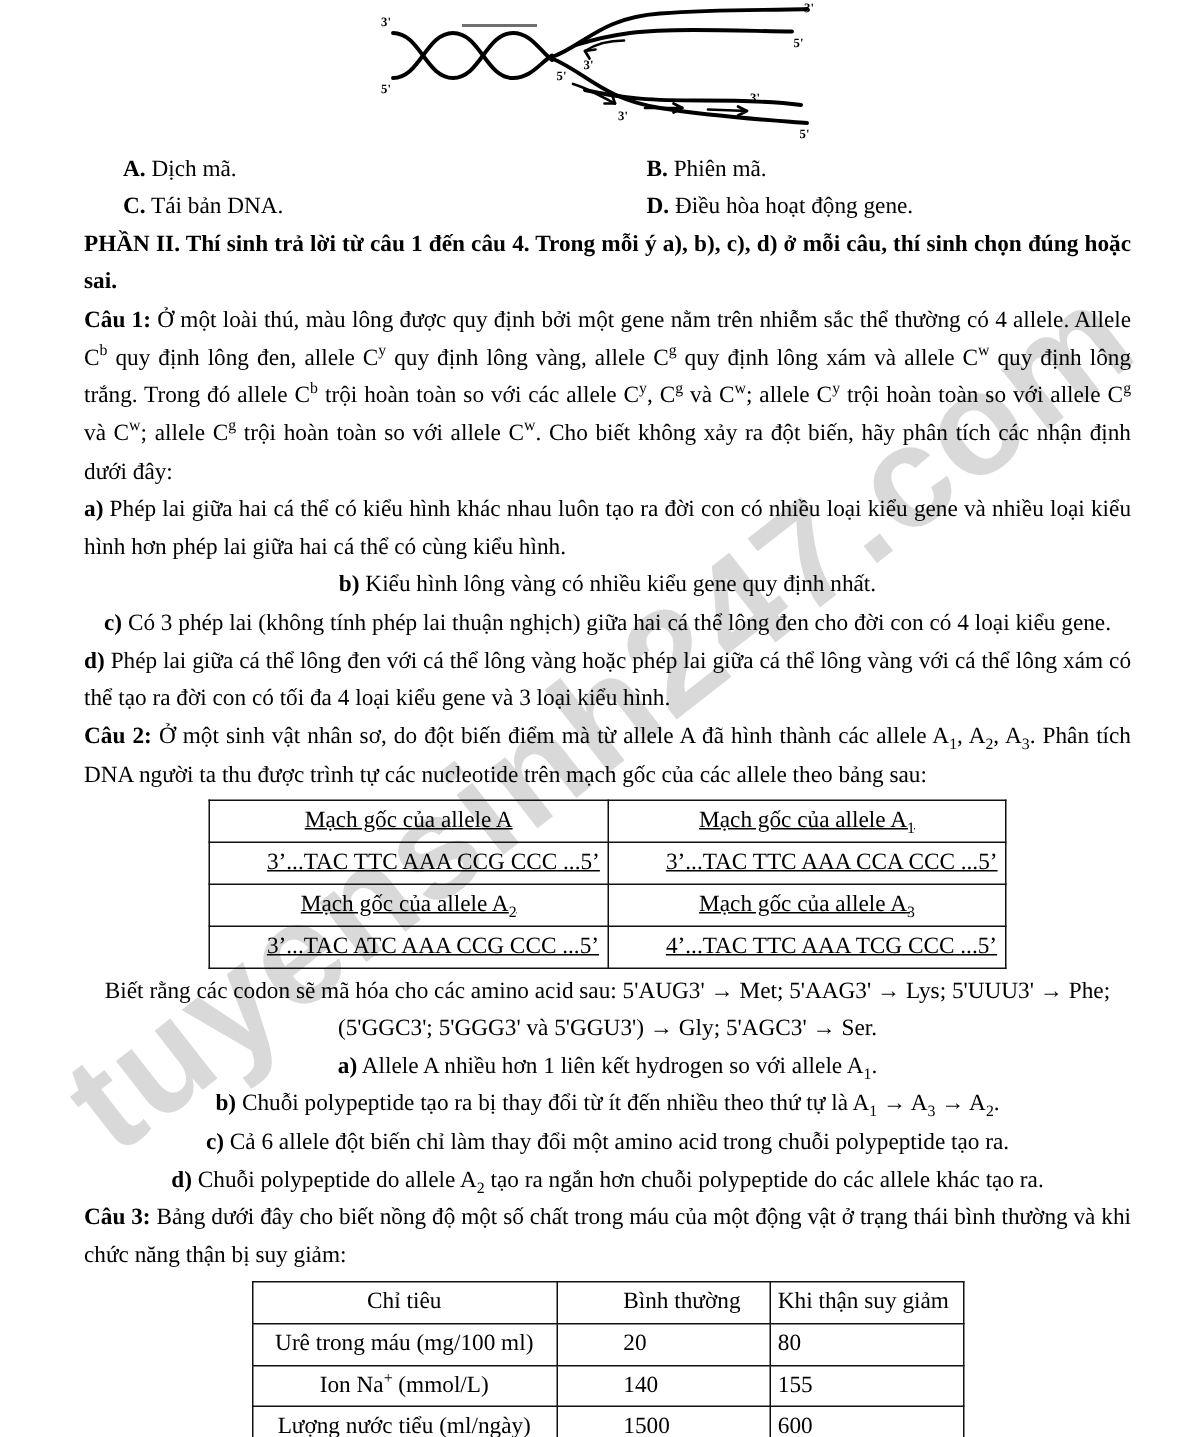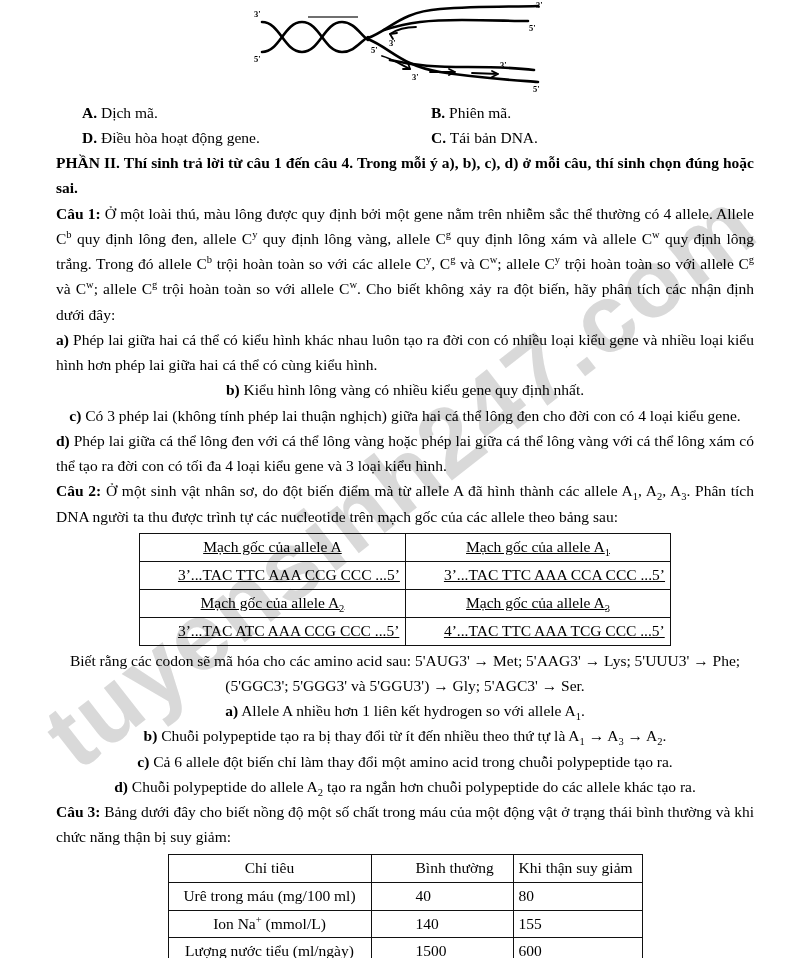--- a/index.html
+++ b/index.html
@@ -161,26 +161,26 @@
     <div class="options">
       <div class="opt">
         <span class="lbl">A.</span>
         <span>Dịch mã.</span>
       </div>
       <div class="opt">
         <span class="lbl">B.</span>
         <span>Phiên mã.</span>
       </div>
       <div class="opt">
+        <span class="lbl">C.</span>
+        <span>Tái bản DNA.</span>
+      </div>
+      <div class="opt">
         <span class="lbl">D.</span>
         <span>Điều hòa hoạt động gene.</span>
-      </div>
-      <div class="opt">
-        <span class="lbl">C.</span>
-        <span>Tái bản DNA.</span>
       </div>
     </div>
 
     <p class="para b">PHẦN II. Thí sinh trả lời từ câu 1 đến câu 4. Trong mỗi ý a), b), c), d) ở mỗi câu, thí sinh chọn đúng hoặc sai.</p>
 
     <p class="para">
       <span class="b">Câu 1:</span>
       <span>Ở một loài thú, màu lông được quy định bởi một gene nằm trên nhiễm sắc thể thường có 4 allele. Allele C</span><sup>b</sup><span> quy định lông đen, allele C</span><sup>y</sup><span> quy định lông vàng, allele C</span><sup>g</sup><span> quy định lông xám và allele C</span><sup>w</sup><span> quy định lông trắng. Trong đó allele C</span><sup>b</sup><span> trội hoàn toàn so với các allele C</span><sup>y</sup><span>, C</span><sup>g</sup><span> và C</span><sup>w</sup><span>; allele C</span><sup>y</sup><span> trội hoàn toàn so với allele C</span><sup>g</sup><span> và C</span><sup>w</sup><span>; allele C</span><sup>g</sup><span> trội hoàn toàn so với allele C</span><sup>w</sup><span>. Cho biết không xảy ra đột biến, hãy phân tích các nhận định dưới đây:</span>
     </p>
 
@@ -254,21 +254,21 @@
 
     <table class="doc-table" id="kidney-table">
       <tbody>
         <tr>
           <td class="c0">Chỉ tiêu</td>
           <td class="c1">Bình thường</td>
           <td class="c2">Khi thận suy giảm</td>
         </tr>
         <tr>
           <td class="c0">Urê trong máu (mg/100 ml)</td>
-          <td class="c1">40</td>
+          <td class="c1">20</td>
           <td class="c2">80</td>
         </tr>
         <tr>
           <td class="c0"><span>Ion Na</span><sup>+</sup><span> (mmol/L)</span></td>
           <td class="c1">140</td>
           <td class="c2">155</td>
         </tr>
         <tr>
           <td class="c0">Lượng nước tiểu (ml/ngày)</td>
           <td class="c1">1500</td>

